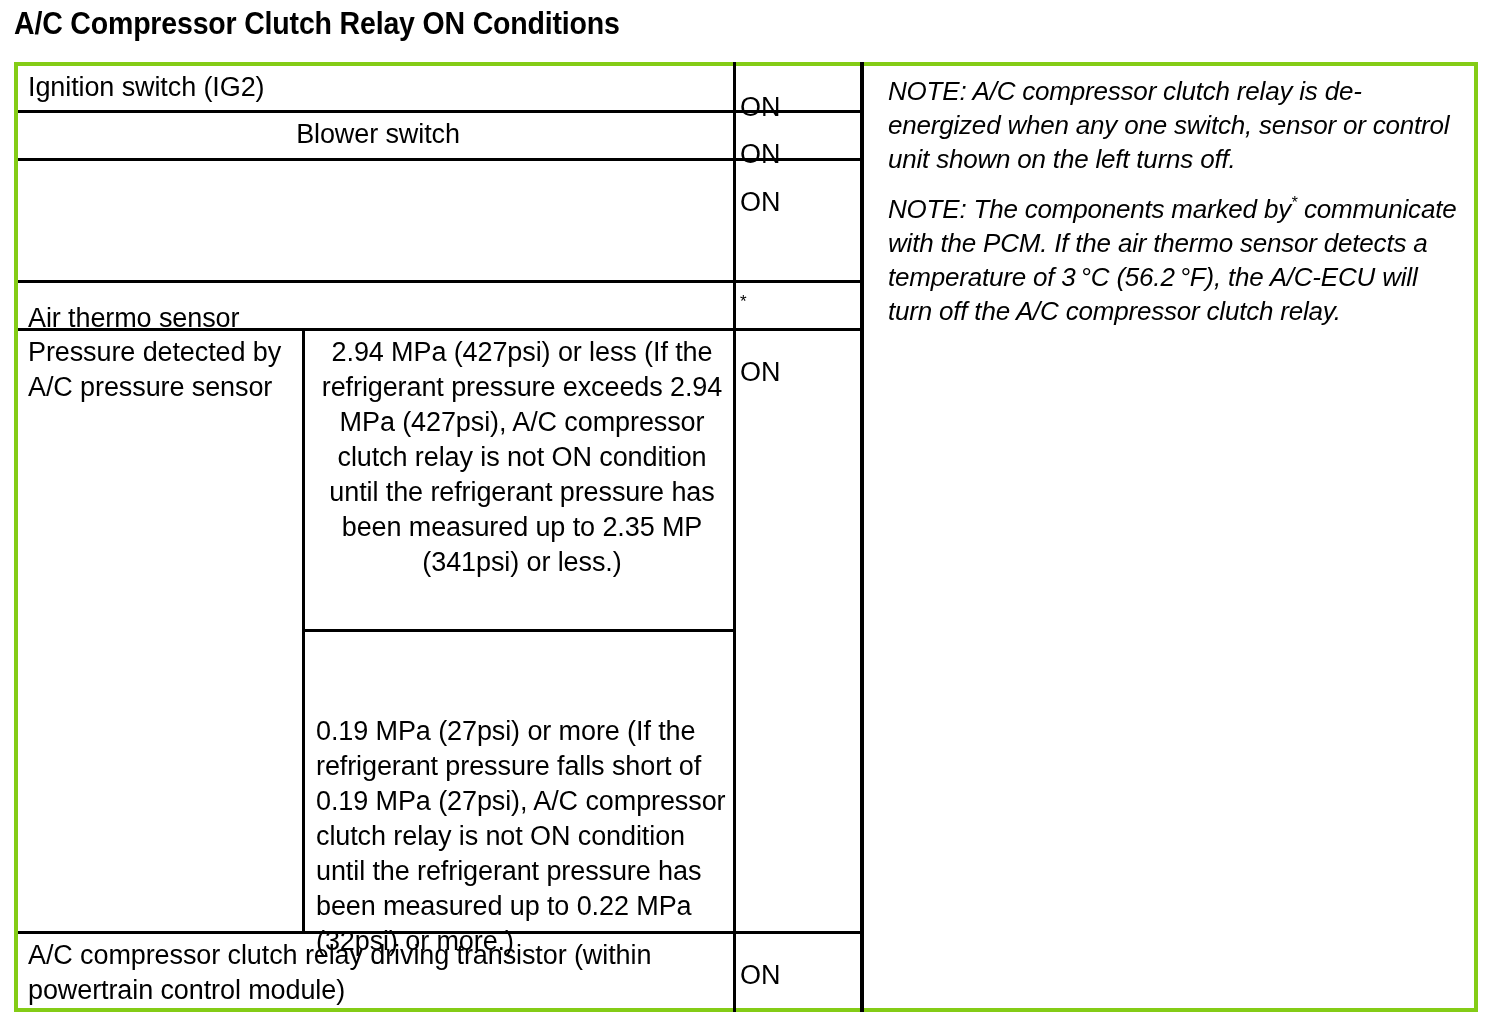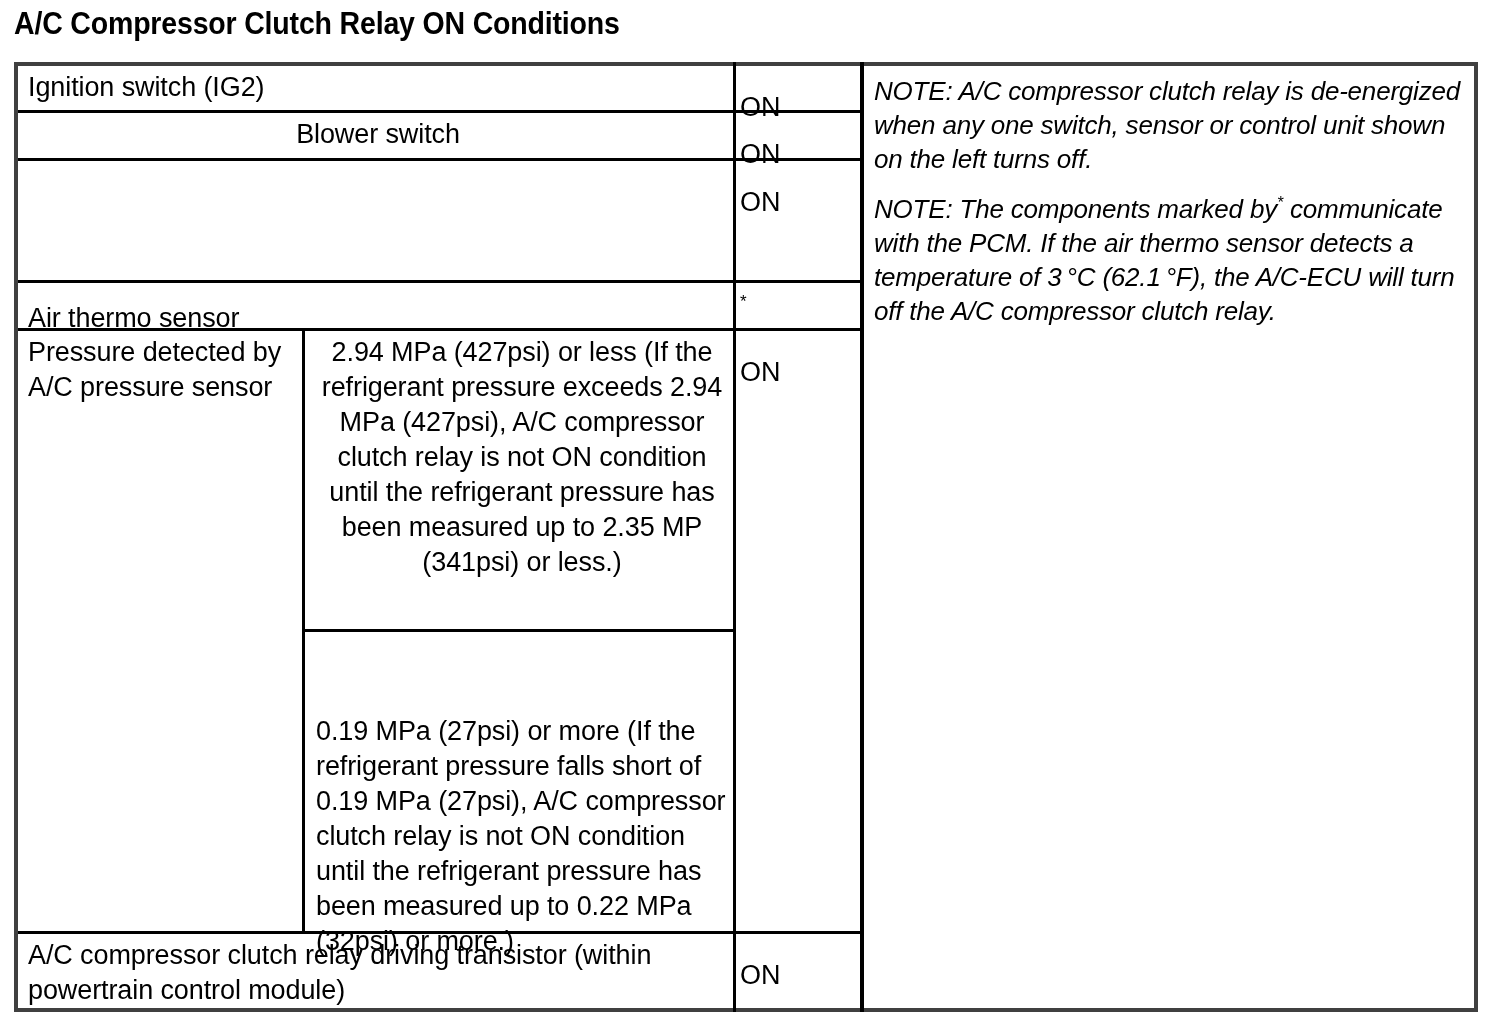--- a/index.html
+++ b/index.html
@@ -38,21 +38,21 @@
   }
 
   
   #table-wrap {
     position: absolute;
     left: 14px;
     top: 62px;
     width: 1464px;      
     height: 950px;      
     box-sizing: border-box;
-    border: 4px solid #404040;
+    border: 4px solid #84cc16;
   }
 
   
   #grid {
     position: relative;
     width: 100%;
     height: 100%;
     box-sizing: border-box;
   }
 
@@ -127,21 +127,21 @@
   }
 
   
   #notes {
     position: absolute;
     left: 846px;   
     top: 0px;
     width: 614px;
     height: 942px;
     box-sizing: border-box;
-    padding: 8px 14px 0 10px;
+    padding: 8px 14px 0 24px;
   }
   .note {
     font-style: italic;
     font-size: 26px;
     line-height: 34px;
     letter-spacing: -0.2px;
     margin: 0 0 10px 0;
   }
   .sup {
     font-size: 16px;
@@ -190,19 +190,19 @@
       <div class="cell-text" style="left:298px; top:600px; width:412px;margin-top:48px;">0.19 MPa (27psi) or more (If the refrigerant pressure falls short of 0.19 MPa (27psi), A/C compressor clutch relay is not ON condition until the refrigerant pressure has been measured up to 0.22 MPa (32psi) or more.)</div>
 
       <div class="row-sep" style="top:865px;"></div>
 
       <div class="cell-text" style="left:10px; top:872px; width:700px;">A/C compressor clutch relay driving transistor (within powertrain control module)</div>
       <div class="cell-on" style="top:872px;">ON</div>
 
       <div id="notes">
         <p class="note">NOTE: A/C compressor clutch relay is de-energized when any one switch, sensor or control unit shown on the left turns off.</p>
         <p class="note"><span>NOTE:  The components marked by</span><span class="sup">*</span>
-          <span>communicate with the PCM. If the air thermo sensor detects a temperature of 3 °C (62.1 °F), the A/C-ECU will turn off the A/C compressor clutch relay.</span></p>
+          <span>communicate with the PCM. If the air thermo sensor detects a temperature of 3 °C (56.2 °F), the A/C-ECU will turn off the A/C compressor clutch relay.</span></p>
       </div>
 
     </div>
   </div>
 
 </div>
 
 </body></html>

